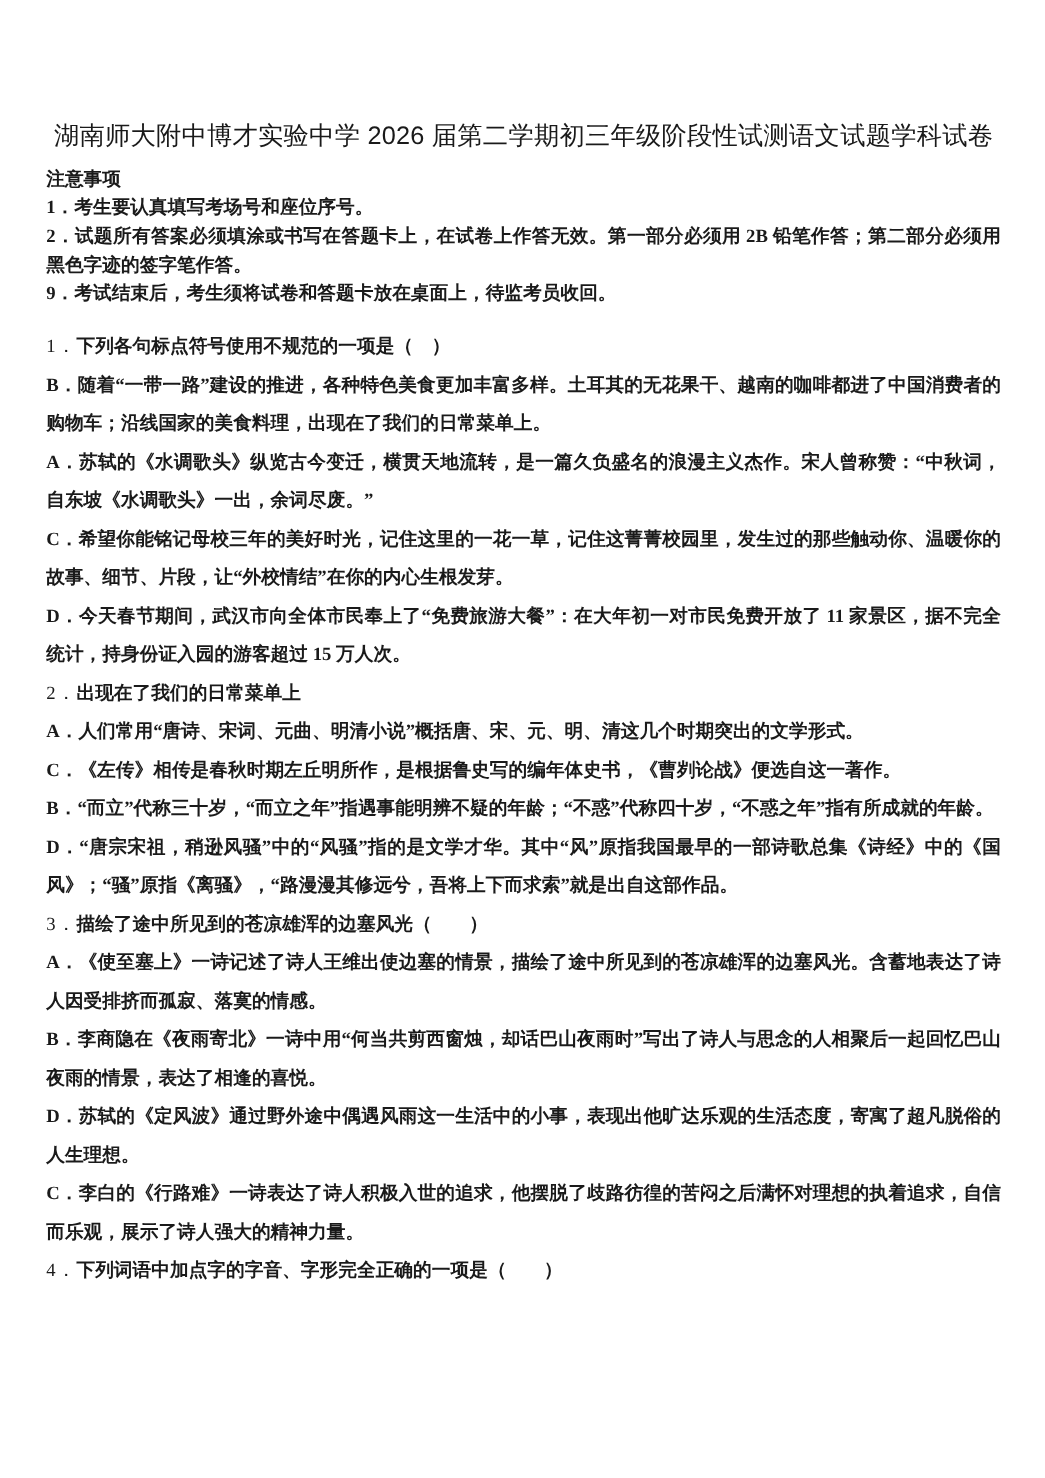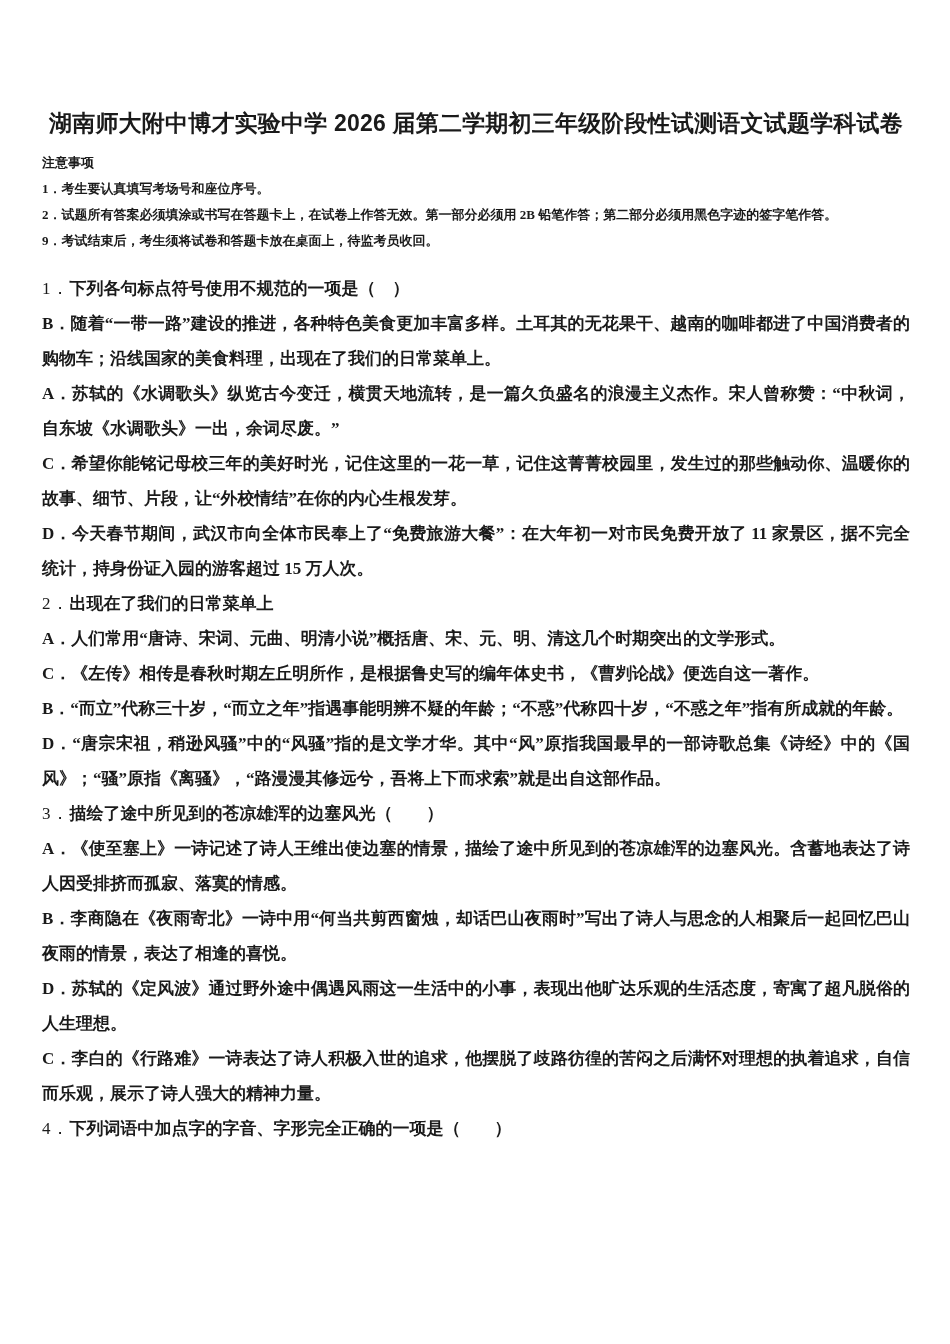--- a/index.html
+++ b/index.html
@@ -15,28 +15,28 @@
     background: #ffffff;
     box-sizing: border-box;
     padding: 110px 40px 0 42px;
     color: #1a1a1a;
     font-family: "Liberation Serif", serif;
     overflow: hidden;
   }
   .title {
     font-family: "Liberation Sans", sans-serif;
     font-size: 23px;
-    font-weight: 700;
+    font-weight: 400;
     line-height: 26px;
     text-align: center;
     margin: 0 0 14px 0;
     letter-spacing: 0.2px;
   }
   .notice {
-    font-size: 13px;
+    font-size: 17px;
     line-height: 26px;
     font-weight: 700;
   }
   .notice p {
     margin: 0;
     text-align: justify;
   }
   .content {
     margin-top: 17px;
     font-size: 17px;

